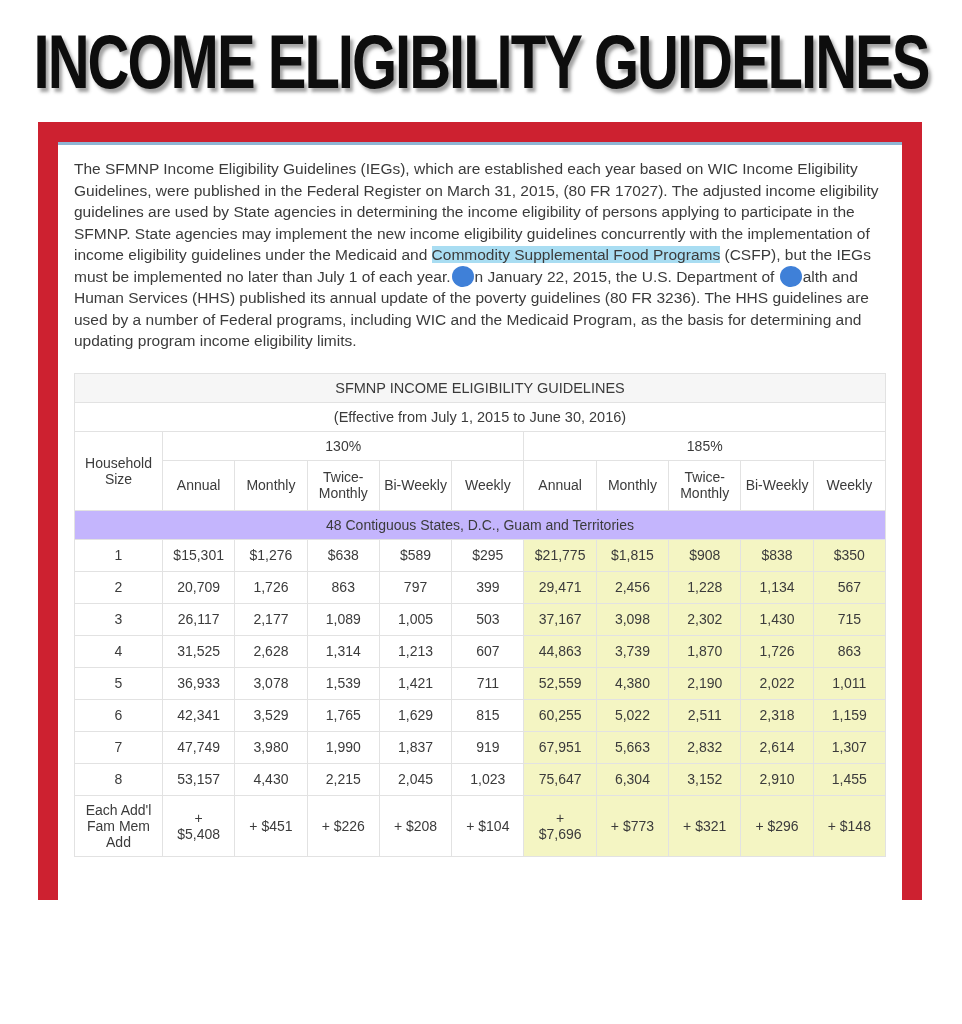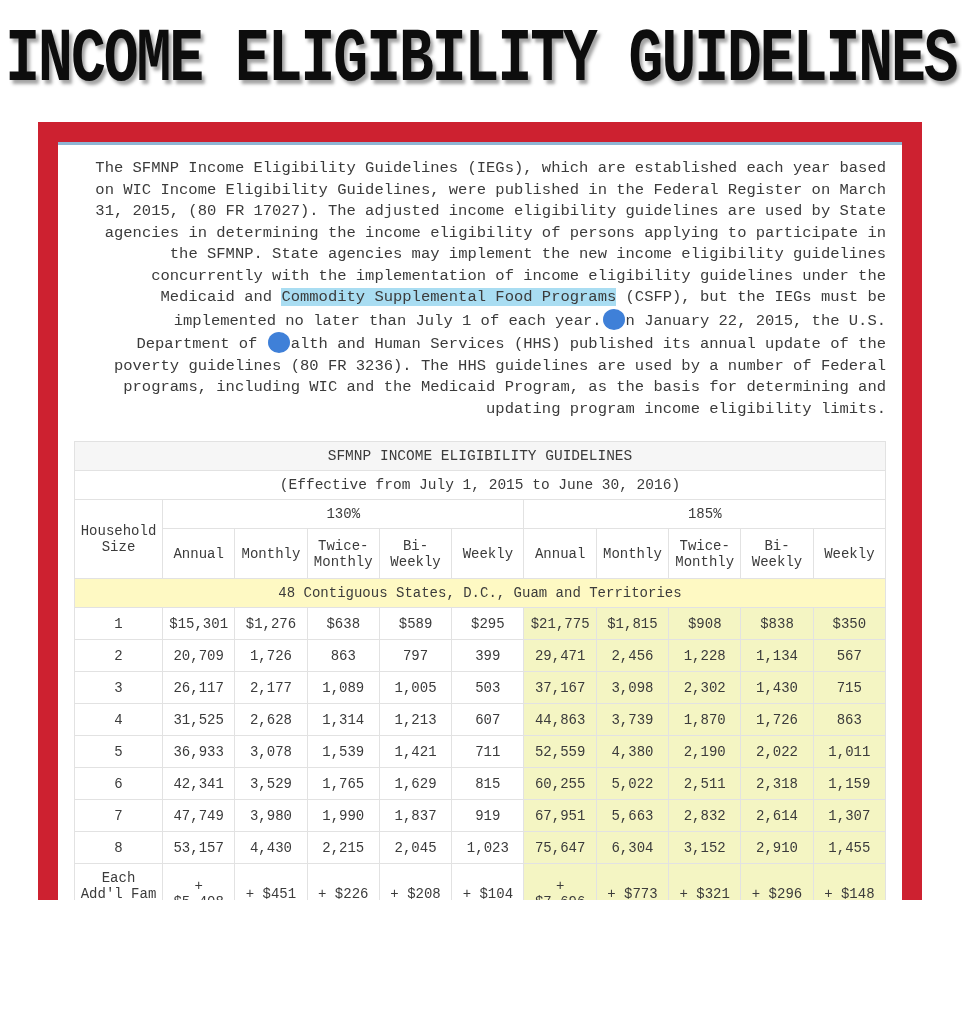--- a/index.html
+++ b/index.html
@@ -3,21 +3,21 @@
 <meta charset="utf-8">
 <style>
   * { box-sizing: border-box; }
   html, body {
     margin: 0; padding: 0;
     width: 962px; height: 1024px;
     background: #ffffff;
     font-family: "Liberation Sans", sans-serif;
     color: #3c3c3c;
   }
-  .page { position: relative; width: 962px; height: 900px; overflow: hidden; font-family: Liberation Mono, monospace; }
+  .page { position: relative; width: 962px; height: 900px; overflow: hidden; }
 
   
   .page-title {
     margin: 0;
     position: absolute;
     top: 18px; left: 0; width: 100%;
     text-align: center;
     font-size: 58px;
     font-weight: bold;
     letter-spacing: -2px;
@@ -42,21 +42,20 @@
     border-top: 3px solid var(--top-line-blue, #8fb6d4);
     padding: 13px 16px 10px 16px;
     overflow: hidden;
   }
 
   .para {
     margin: 0 0 21px 0;
     font-size: 15.5px;
     line-height: 21.5px;
     color: #3b3b3b;
-    text-align: right;
   }
   .hl { background: var(--highlight-blue, #a9ddf2); }
   .blue-dot {
     display: inline-block;
     width: 22px; height: 21px;
     background: var(--dot-blue, #3f80d8);
     border-radius: 50%;
     vertical-align: -5px;
     margin: 0 1px;
   }
@@ -73,21 +72,21 @@
   .ieg-table th, .ieg-table td {
     border: 1px solid #e2e2e2;
     text-align: center;
     vertical-align: middle;
     font-weight: normal;
     padding: 6px 3px;
     white-space: pre-line;
   }
   .t-title    { background: #f6f6f6; padding: 9px 4px; font-size: 14.5px; }
   .t-effective{ background: #ffffff; padding: 9px 4px; font-size: 14.5px; }
-  .t-region   { background: #fef9c3; padding: 7px 4px; }
+  .t-region   { background: #c4b5fd; padding: 7px 4px; }
   .corner     { background: #ffffff; }
   .group      { padding: 7px 3px; }
   .period     { padding: 8px 3px; height: 50px; }
   .ieg-table tbody td { height: 32px; }
   .size-cell  { padding: 6px 6px; }
 
   .yellow { background: var(--block-yellow, #f4f5c3); }
   .yb-left   { border-left:   4px solid var(--block-border-blue, #2f5f90); }
   .yb-right  { border-right:  4px solid var(--block-border-blue, #2f5f90); }
   .yb-top    { border-top:    4px solid var(--block-border-blue, #2f5f90); }

